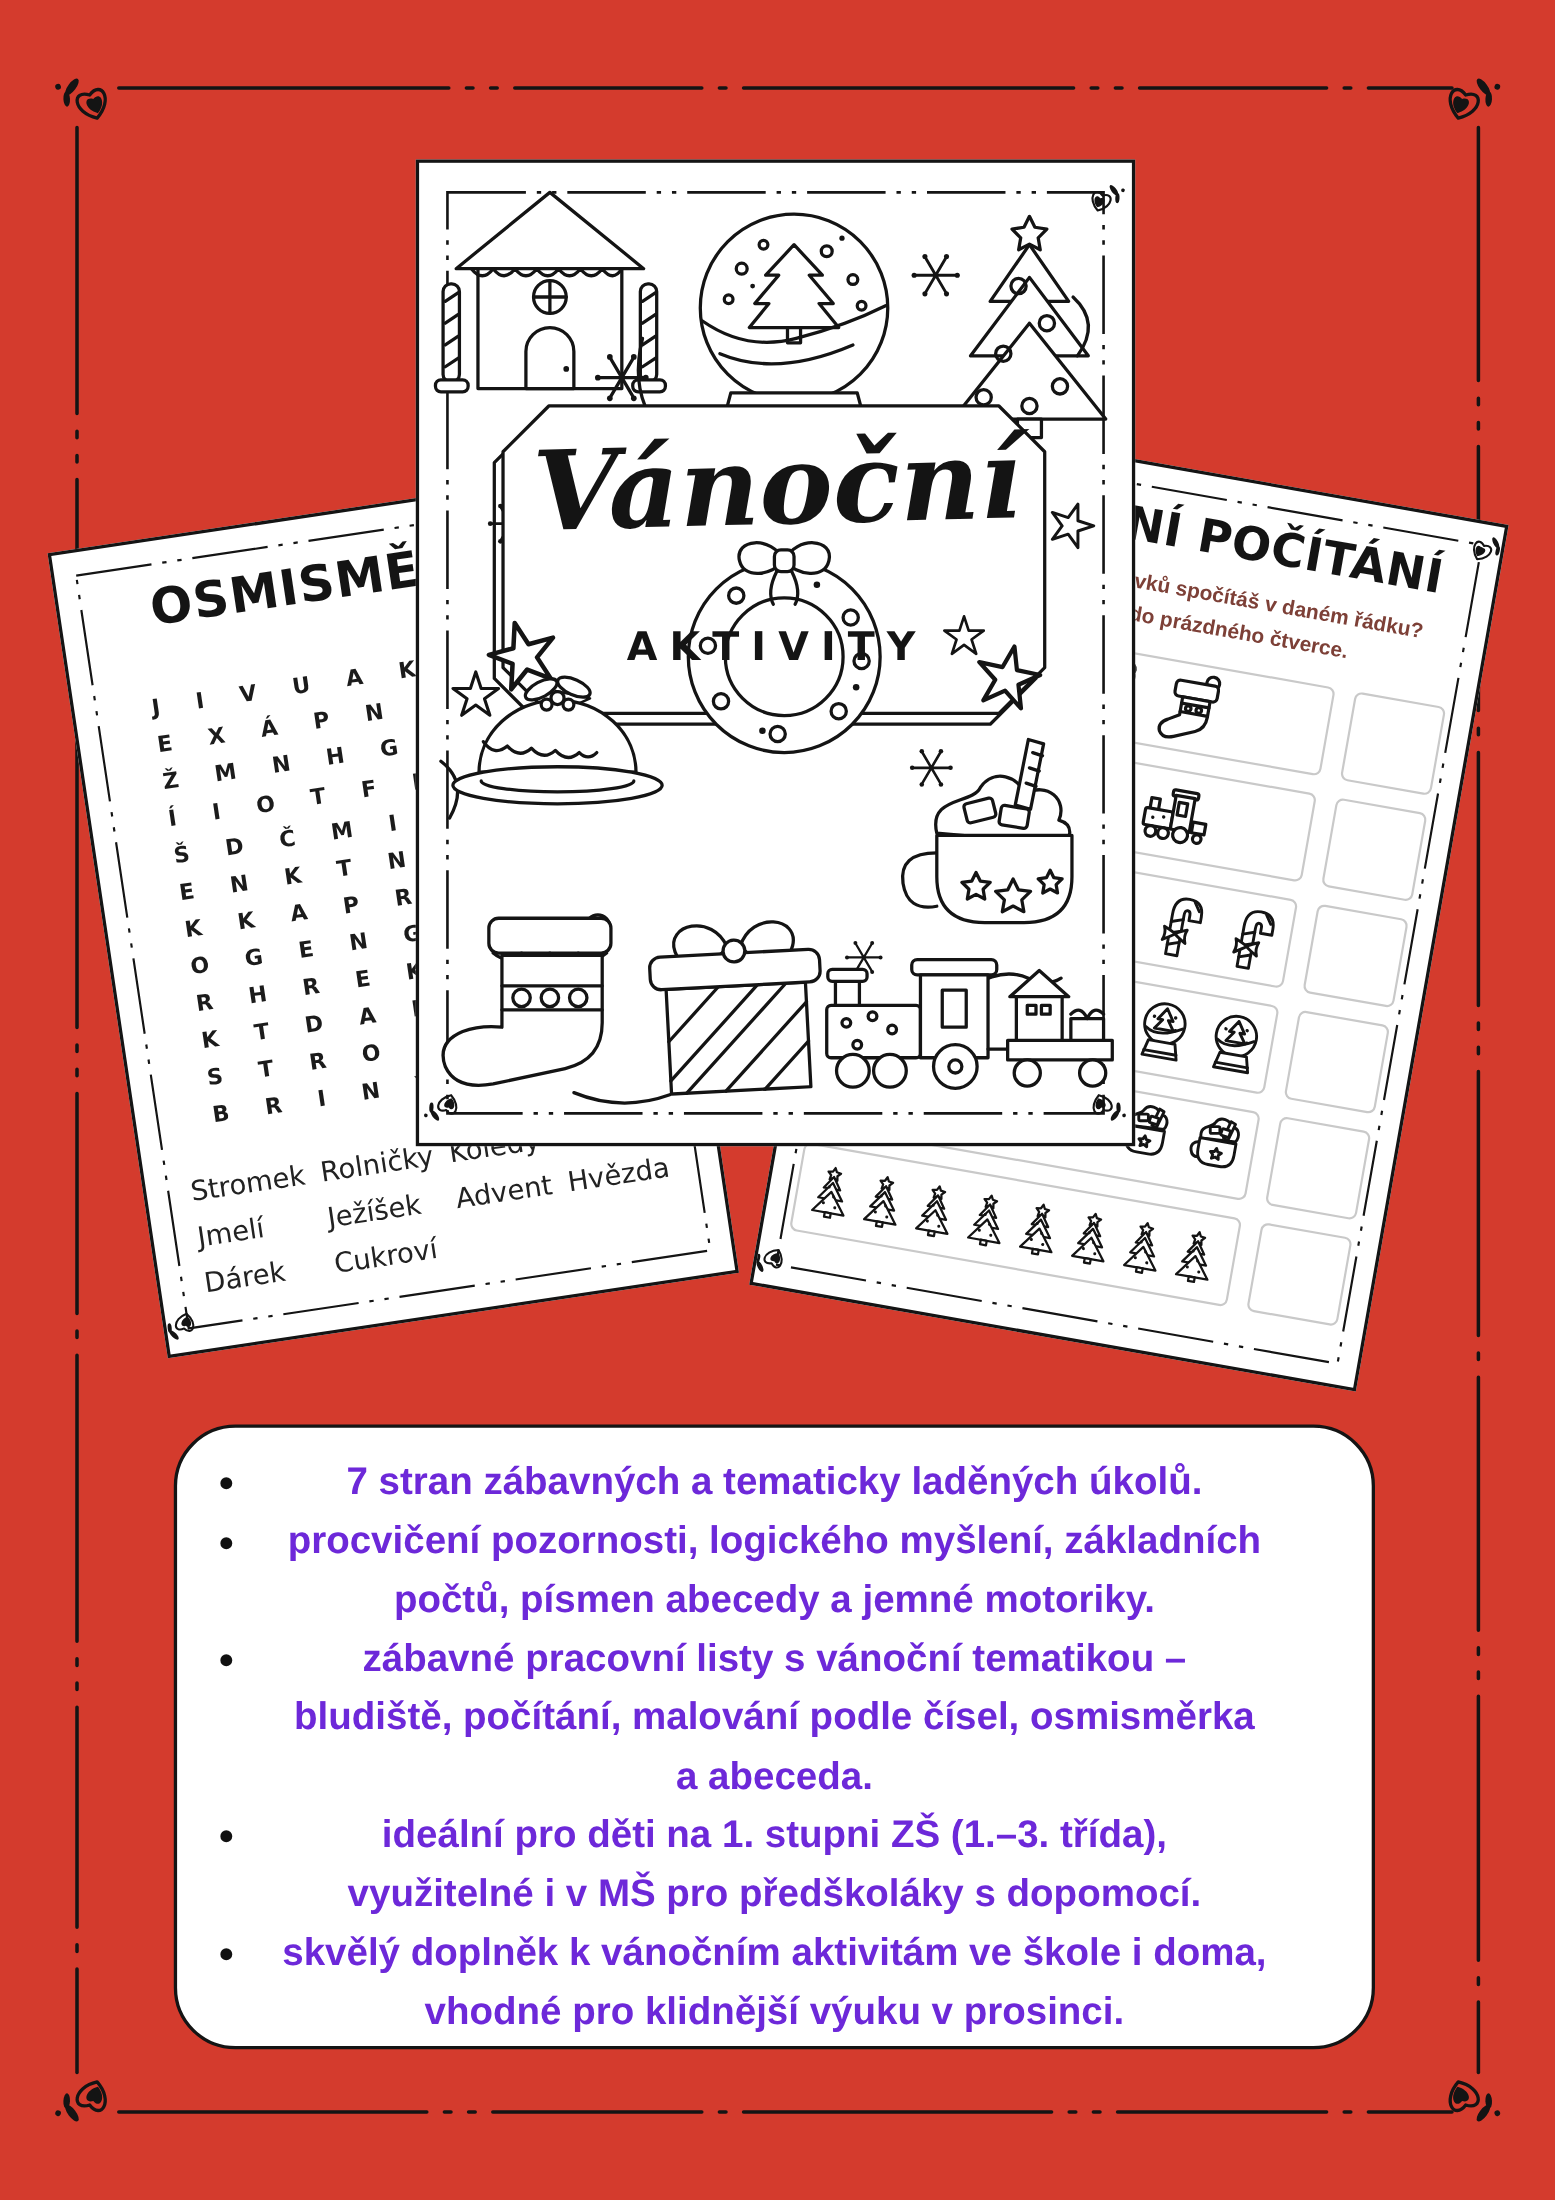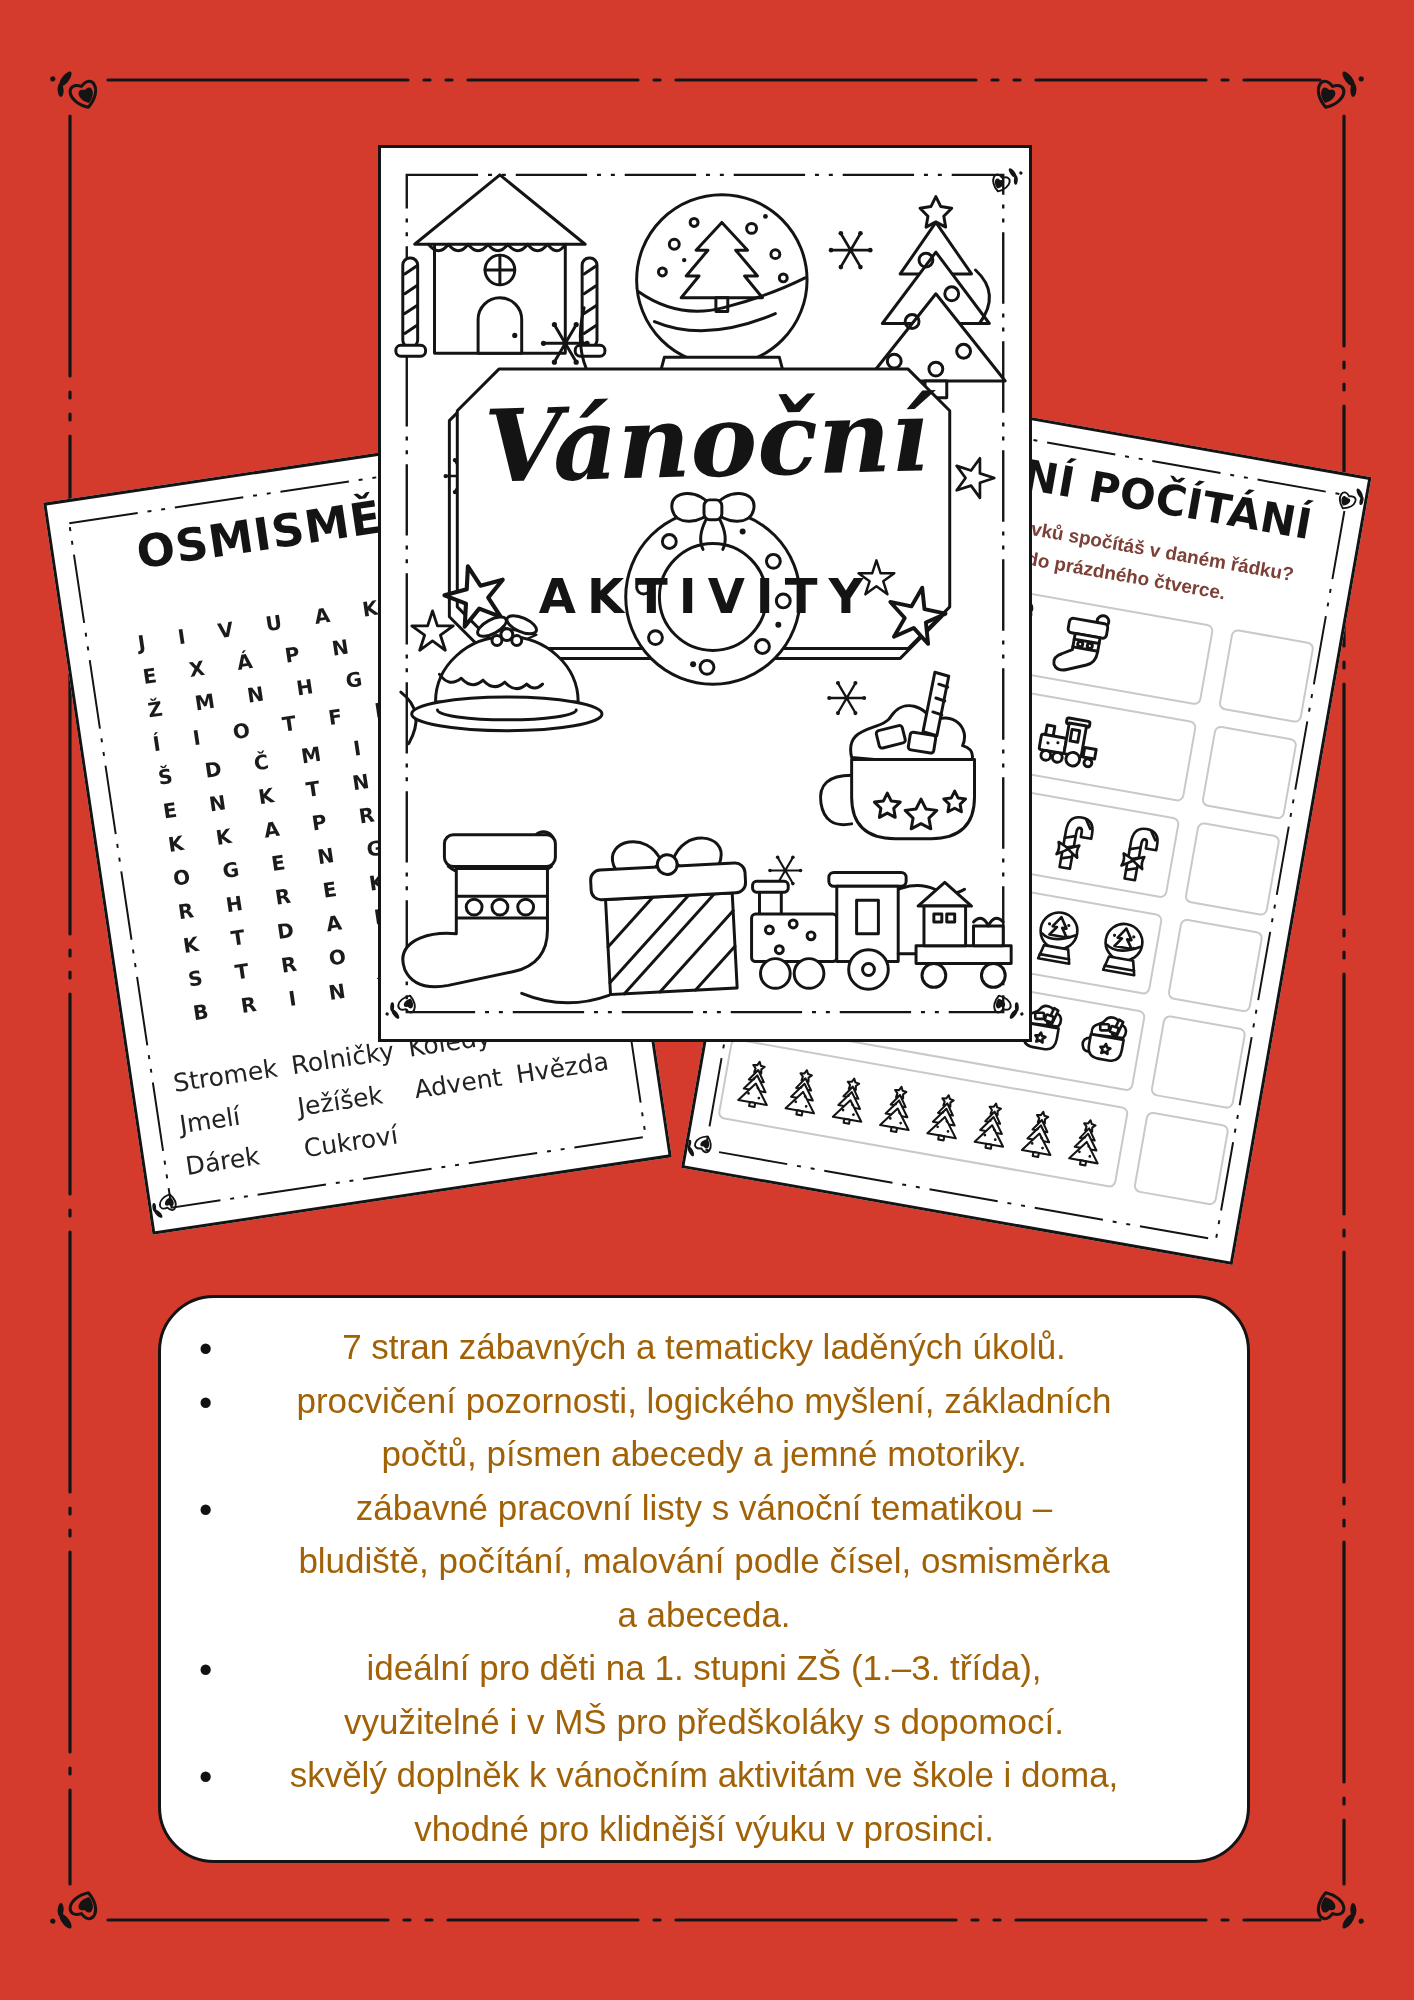--- a/index.html
+++ b/index.html
@@ -33,29 +33,29 @@
   .count-box{position:absolute;left:446px;width:84px;height:82px;border:2px solid #c9c9c9;
              border-radius:7px;box-sizing:border-box;}
   .row-icon{flex:0 0 auto;}
 
   
   #sheet-cover{left:378px;top:145px;width:654px;height:897px;z-index:4;}
   .badge-script{position:absolute;left:77px;top:238px;width:497px;text-align:center;
                 font-family:"DejaVu Serif",serif;font-style:italic;font-weight:700;
                 font-size:100px;line-height:1.1;color:#141414;transform:rotate(-1.5deg);z-index:2;}
   .badge-caps{position:absolute;left:77px;top:420px;width:497px;text-align:center;
-              font-family:"DejaVu Sans",sans-serif;font-weight:900;font-size:48px;
+              font-family:"DejaVu Sans",sans-serif;font-weight:900;font-size:36px;
               letter-spacing:11px;color:#141414;z-index:2;}
 
   
   #desc-box{position:absolute;left:158px;top:1295px;width:1092px;height:568px;background:#fff;
             border:3.5px solid #141414;border-radius:56px;z-index:5;box-sizing:border-box;}
   #desc-box ul{list-style:none;margin:0;padding:22px 60px 0 60px;}
-  #desc-box li{position:relative;text-align:center;font-size:35px;line-height:1.53;color:#a16207;
-               white-space:pre-line;font-family:"Liberation Sans",sans-serif;}
+  #desc-box li{position:relative;text-align:center;font-size:35px;line-height:1.53;color:#6d28d9;
+               white-space:pre-line;font-family:"Liberation Sans",sans-serif;font-weight:bold;}
   #desc-box li::before{content:"\2022";position:absolute;left:-22px;top:0;font-size:38px;color:#111;}
 
   
   #frame{position:absolute;left:0;top:0;z-index:1;}
   .ink{stroke:#141414;fill:#fff;stroke-width:3;stroke-linecap:round;stroke-linejoin:round;}
   .ink-n{stroke:#141414;fill:none;stroke-width:3;stroke-linecap:round;stroke-linejoin:round;}
   .ink-f{fill:#141414;stroke:none;}
 </style>
 </head>
 <body>

